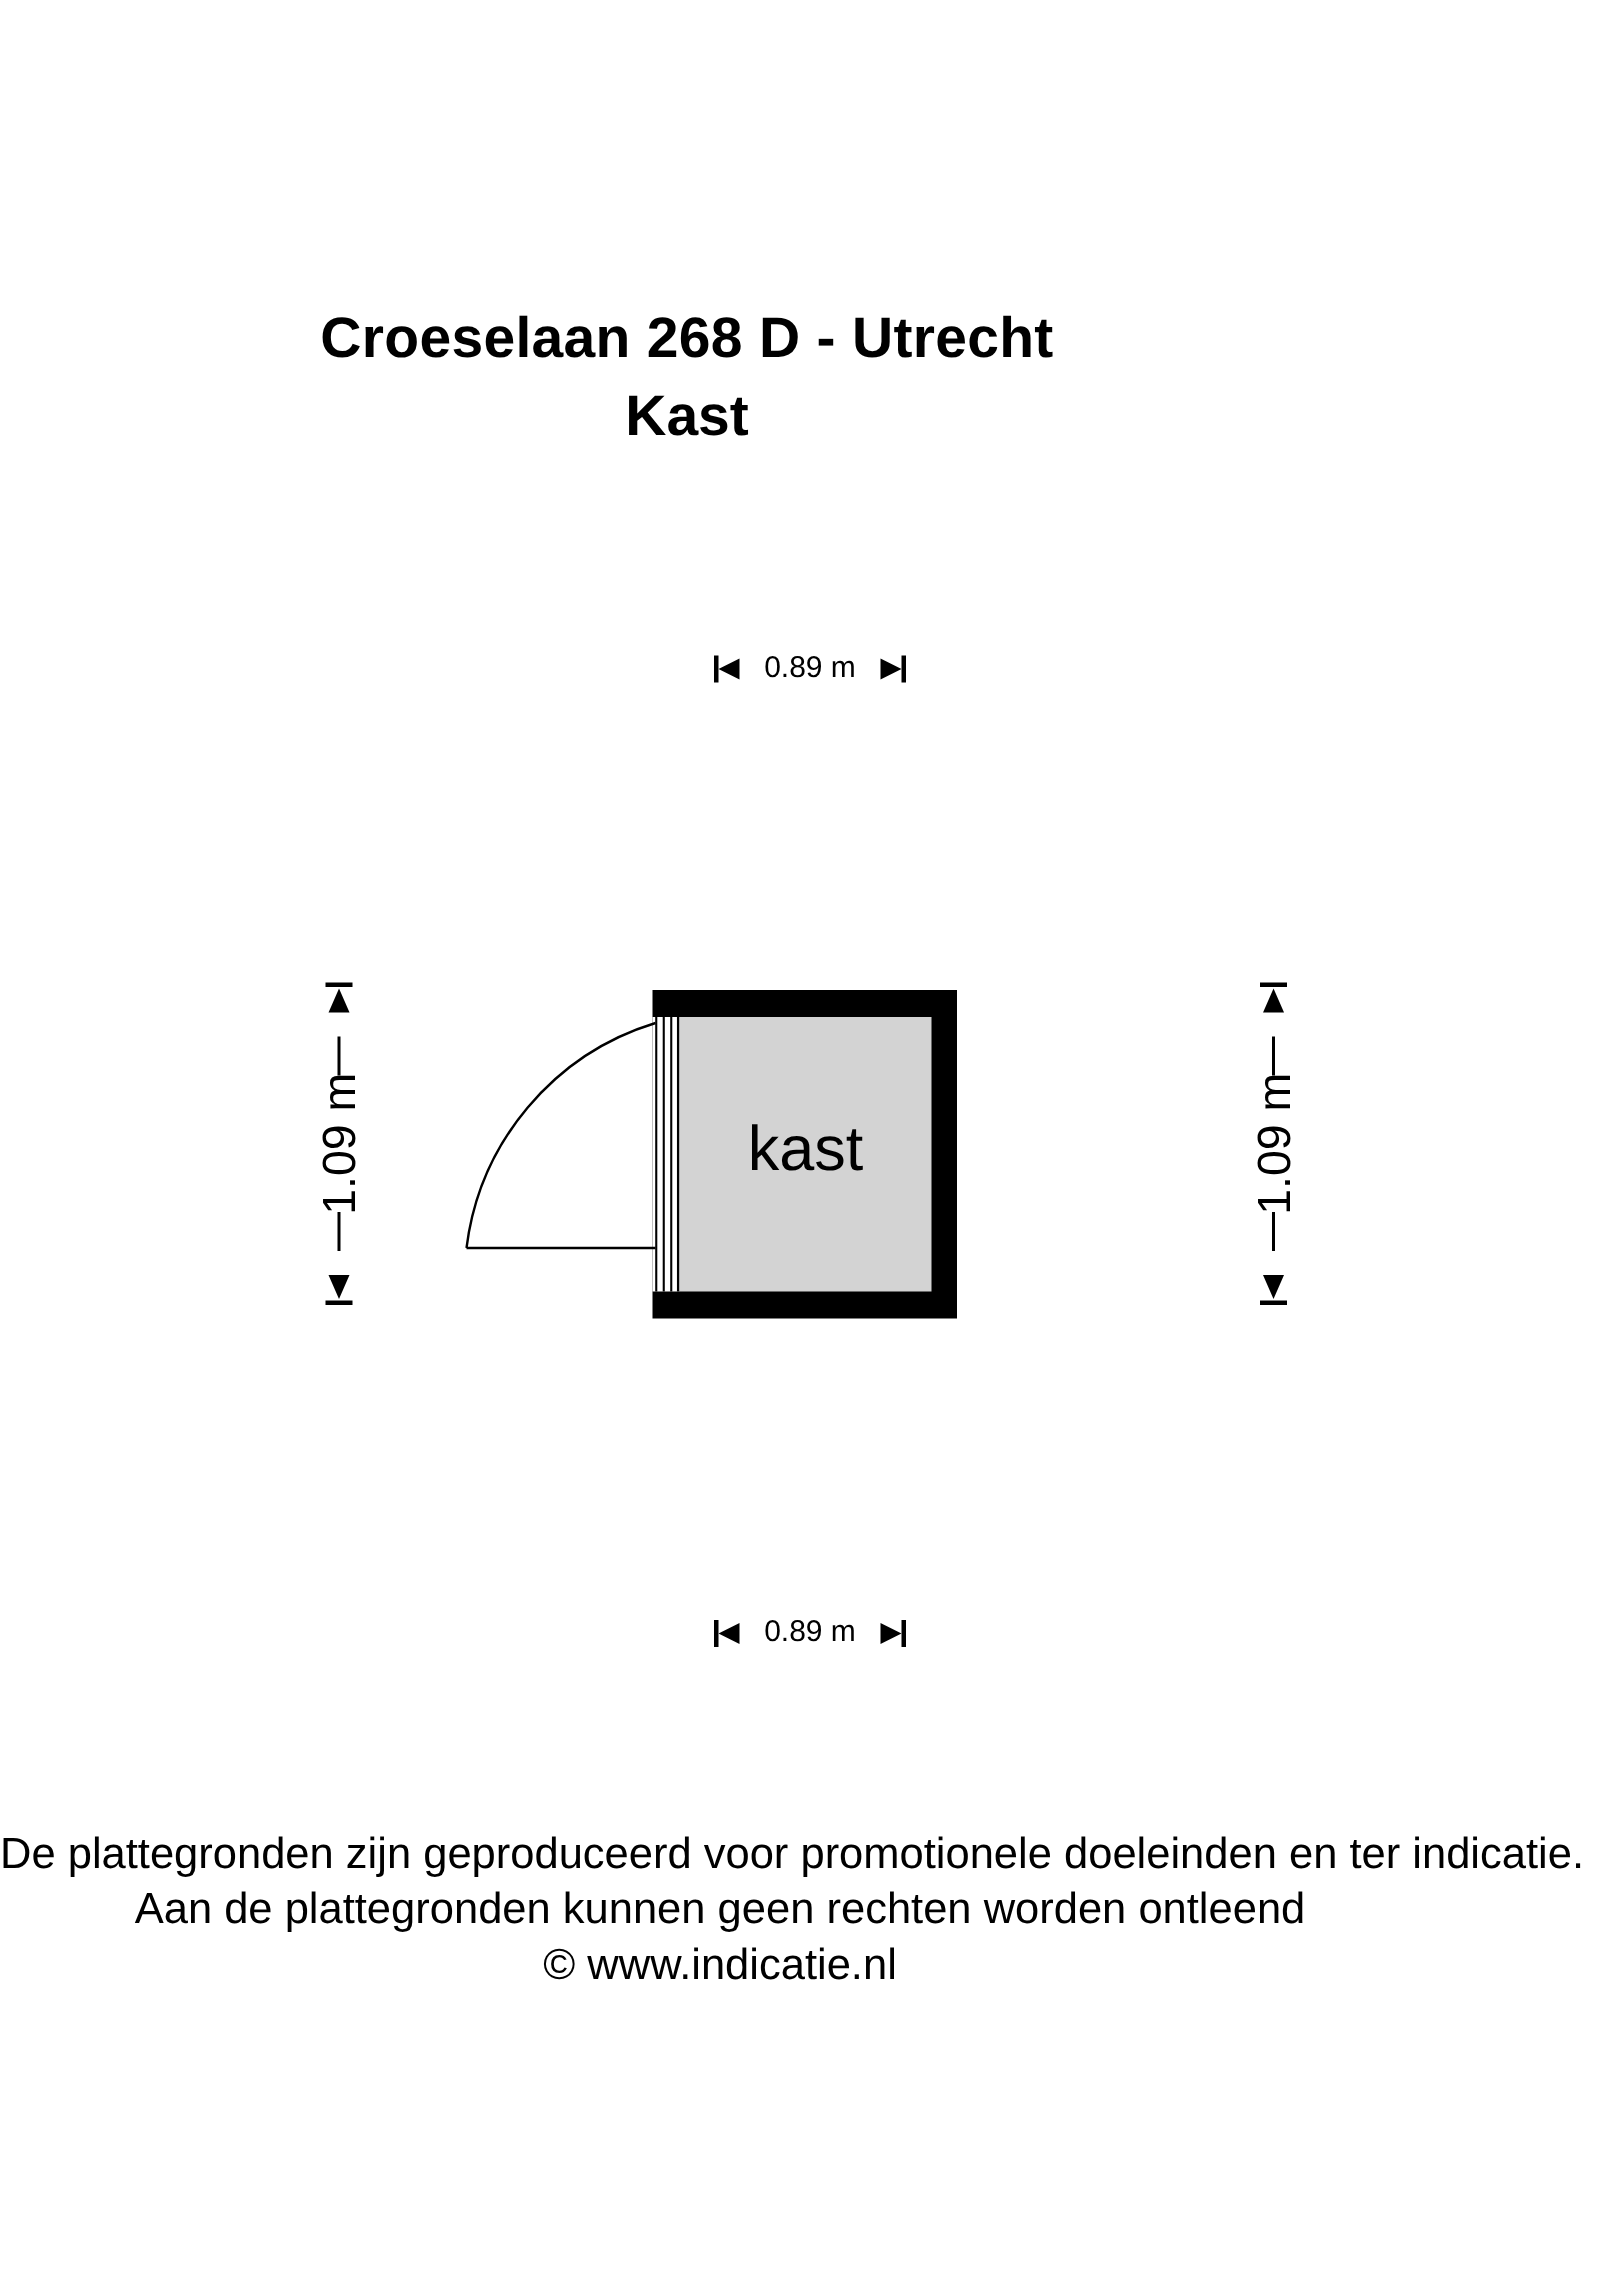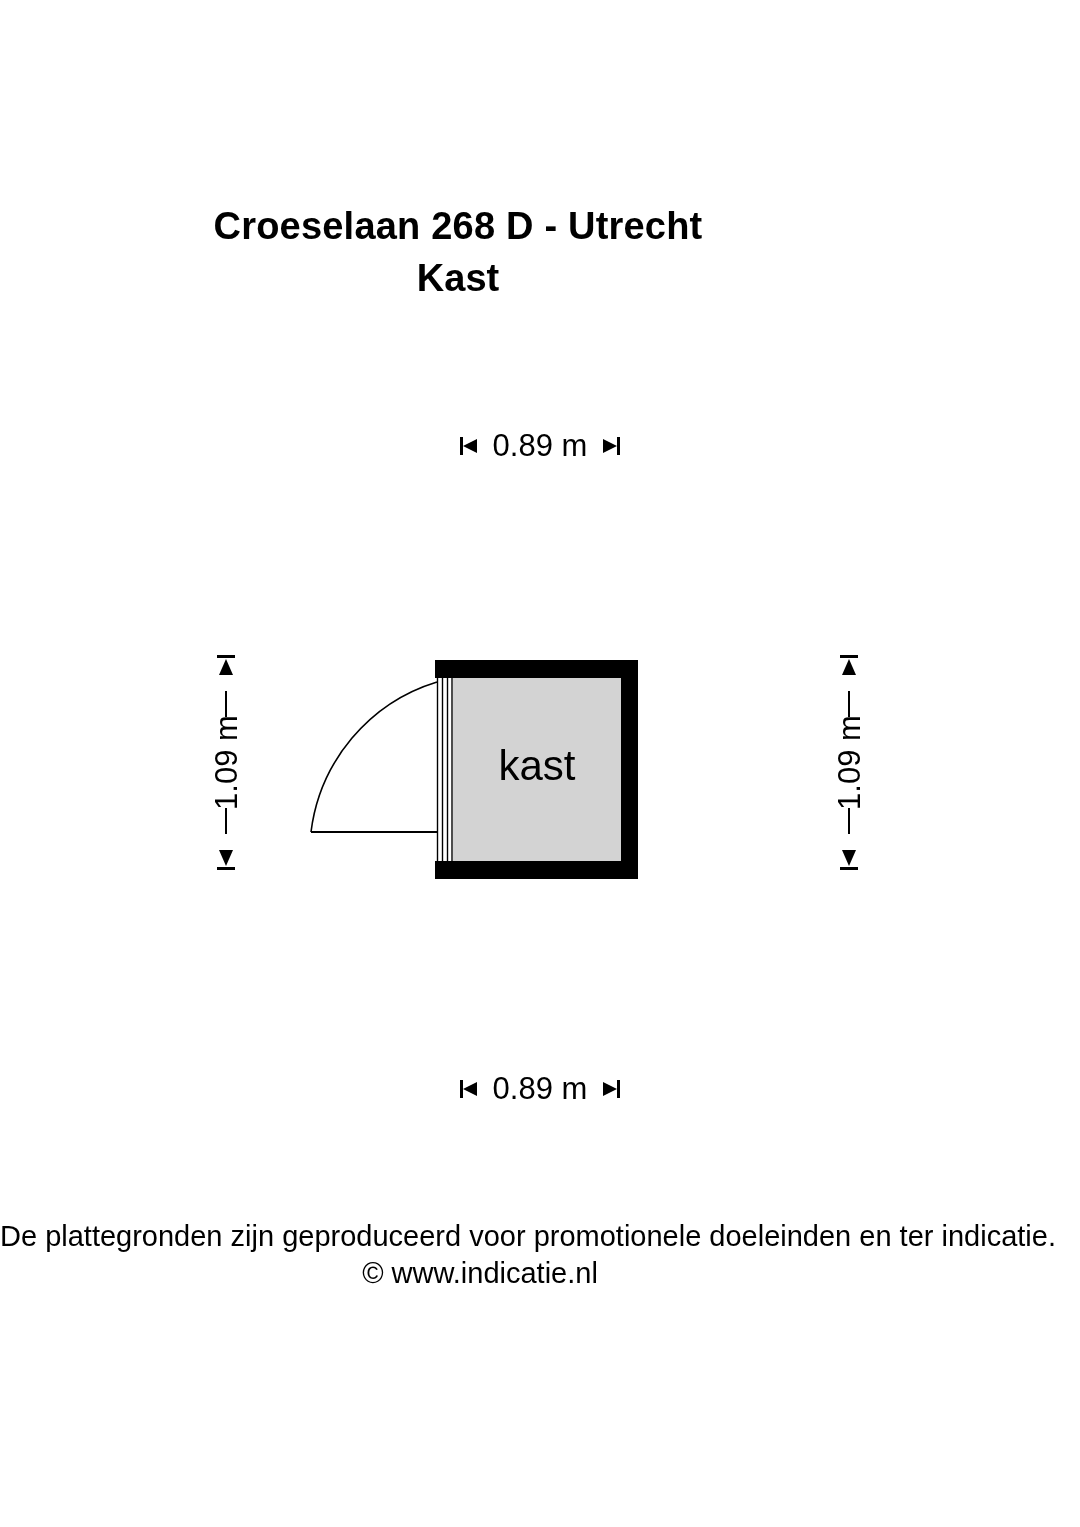--- a/index.html
+++ b/index.html
@@ -36,21 +36,21 @@
     line-height: 52px;
   }
 
   
   .dim-h {
     position: absolute;
     display: flex;
     align-items: center;
     justify-content: center;
     gap: 11px;
-    font-size: 31px;
+    font-size: 20px;
     line-height: 31px;
     white-space: nowrap;
   }
   #dim-top    { top: 430px;  left: 390px; width: 300px; }
   #dim-bottom { top: 1073px; left: 390px; width: 300px; }
 
   .arrow-left, .arrow-right {
     display: inline-block;
     width: 22px;
     height: 18px;
@@ -246,20 +246,21 @@
     <path id="fp-door-arc" d="M 157 62 A 180 180 0 0 0 31 212" fill="none" stroke="#000" stroke-width="1.6"></path>
 
     <line id="fp-door-open" x1="31" y1="212" x2="157" y2="212" stroke="#000" stroke-width="1.8"></line>
 
     <text id="fp-room-label" x="257" y="160" text-anchor="middle" font-family="Liberation Sans, sans-serif" font-size="42" fill="#000">kast</text>
   </svg>
 </div>
 
 <div id="footer">
   <div>De plattegronden zijn geproduceerd voor promotionele doeleinden en ter indicatie.</div>
+  <div>Aan de plattegronden kunnen geen rechten worden ontleend</div>
   <div>© www.indicatie.nl</div>
 </div>
 
 <div class="dim-h" id="dim-bottom">
   <span class="arrow-left"></span>
   <span>0.89 m</span>
   <span class="arrow-right"></span>
 </div>
 
 </body></html>

